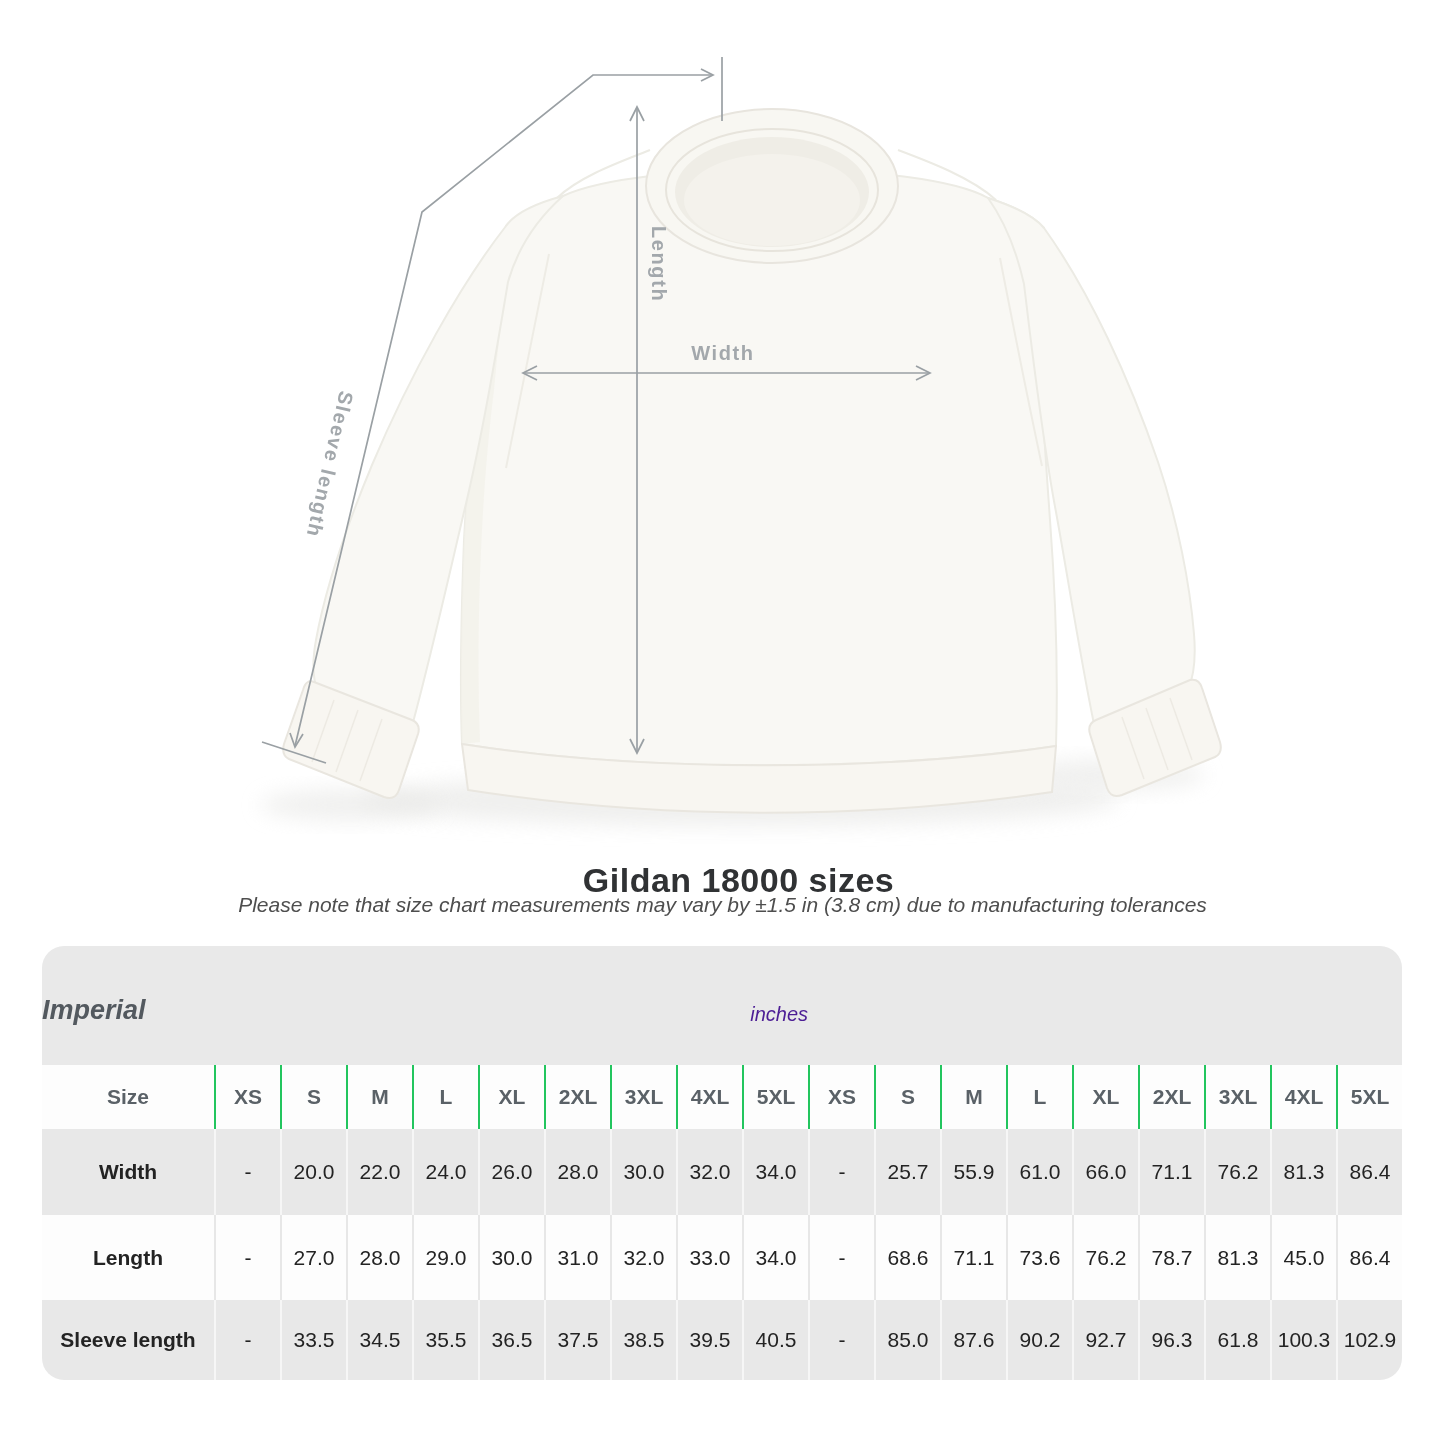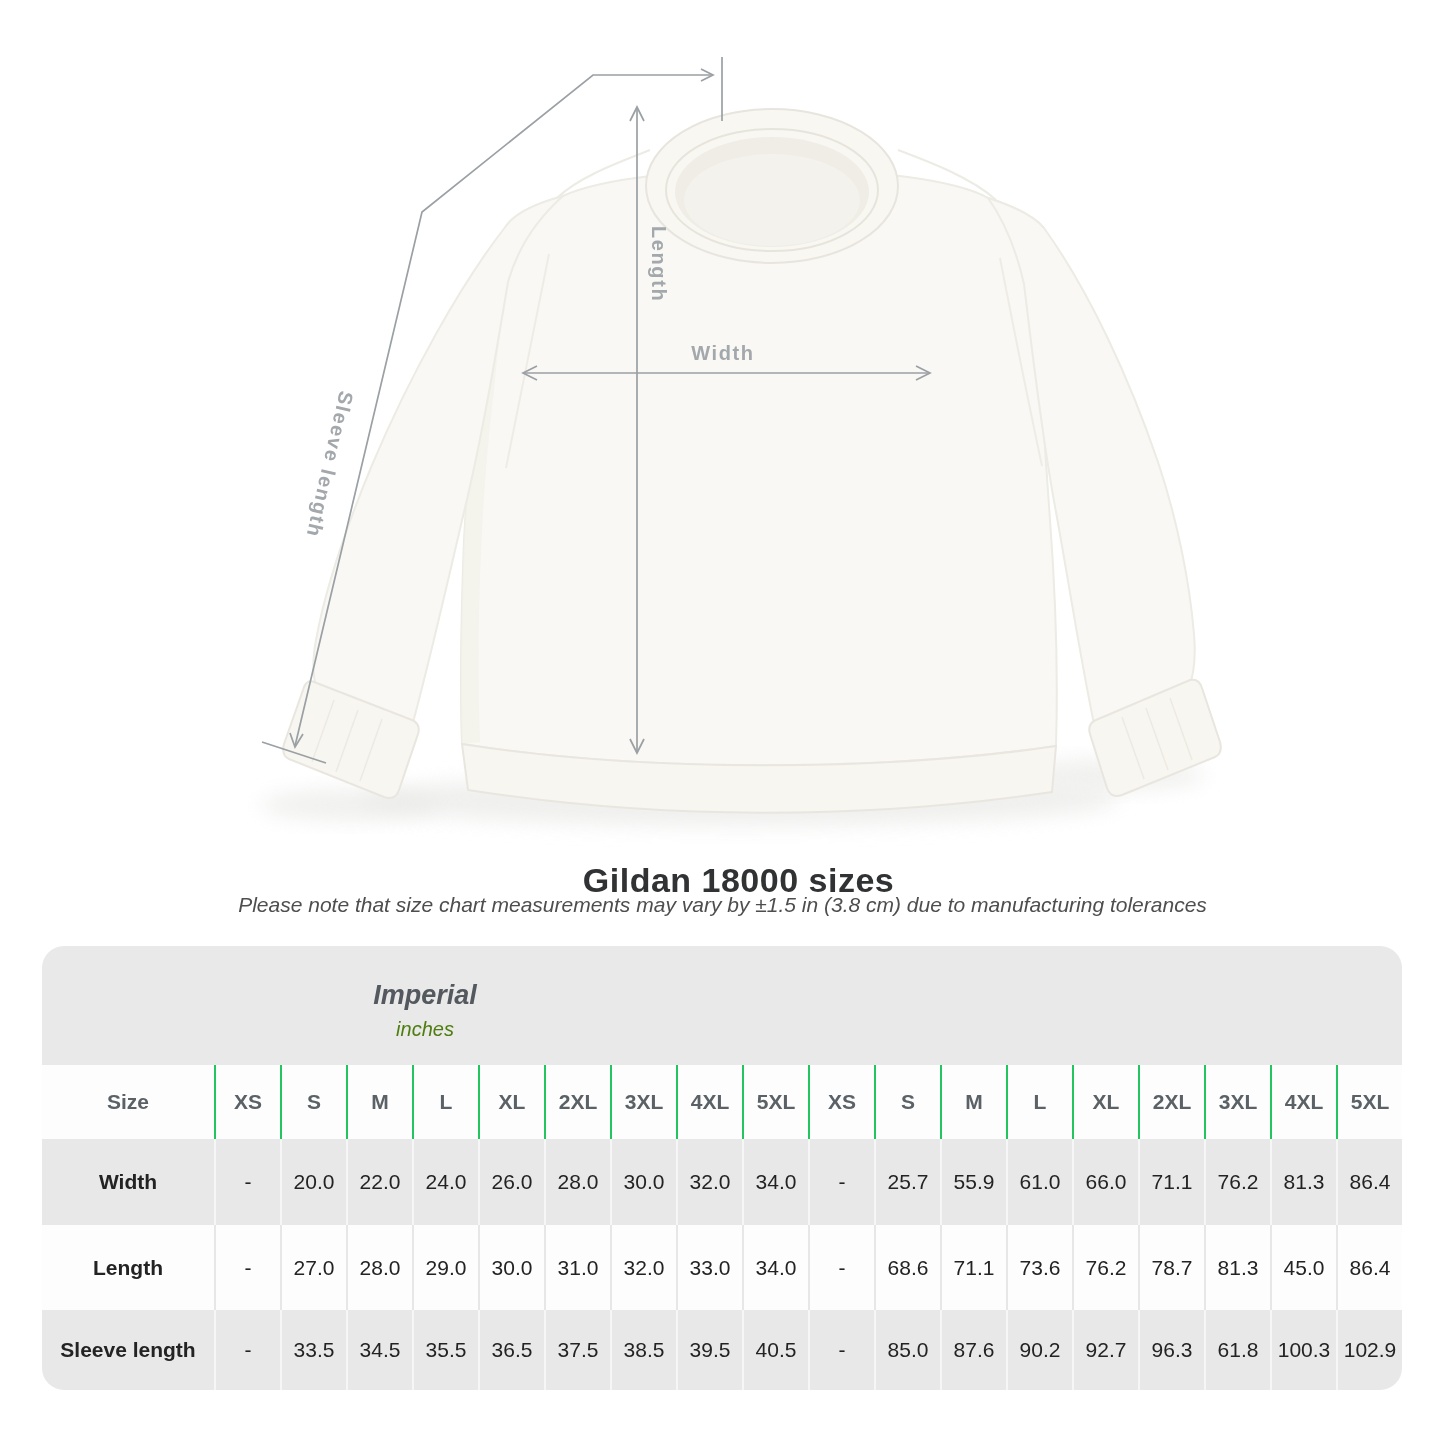--- a/index.html
+++ b/index.html
@@ -14,32 +14,32 @@
   }
   .page-subtitle{
     position:absolute;left:0;top:893px;width:100%;margin:0;
     text-align:center;font-size:21px;font-style:italic;color:#4e4e4e;
   }
   .size-table-wrap{
     position:absolute;left:42px;top:946px;width:1360px;
     border-radius:22px;overflow:hidden;
   }
   .units-band{display:flex;height:119px;background:#e9e9e9;}
-  .units-cell{display:flex;flex-direction:column;align-items:center;justify-content:center;padding-top:10px;}
+  .units-cell{display:flex;flex-direction:row;align-items:center;justify-content:space-between;padding-top:10px;}
   .units-cell.imperial{width:766px;}
   .units-cell.metric{width:594px;}
   .units-name{font-size:27px;font-weight:700;font-style:italic;color:#53595f;}
-  .units-sub{font-size:20px;font-style:italic;color:#4d7c0f;margin-top:7px;}
+  .units-sub{font-size:20px;font-style:italic;color:#4c1d95;margin-top:7px;}
   table.size-table{
     border-collapse:separate;border-spacing:0;table-layout:fixed;width:1360px;
   }
   table.size-table th,table.size-table td{
     padding:0;text-align:center;vertical-align:middle;font-size:21px;color:#232323;
   }
-  tr.header-row{height:74px;}
+  tr.header-row{height:64px;}
   tr.header-row th{background:#fdfdfd;font-weight:700;color:#5a6167;}
   tr.row-gray{height:86px;}
   tr.row-gray td{background:#e8e8e8;border-left:2px solid #f6f6f6;}
   tr.row-white{height:85px;}
   tr.row-white td{background:#fdfdfd;border-left:2px solid #e7e7e7;}
   tr.row-last{height:80px;}
   tr.header-row th{border-left:2px solid #22c55e;}
   tr.header-row th:first-child,
   tr.row-gray td:first-child,
   tr.row-white td:first-child{border-left:none;}

